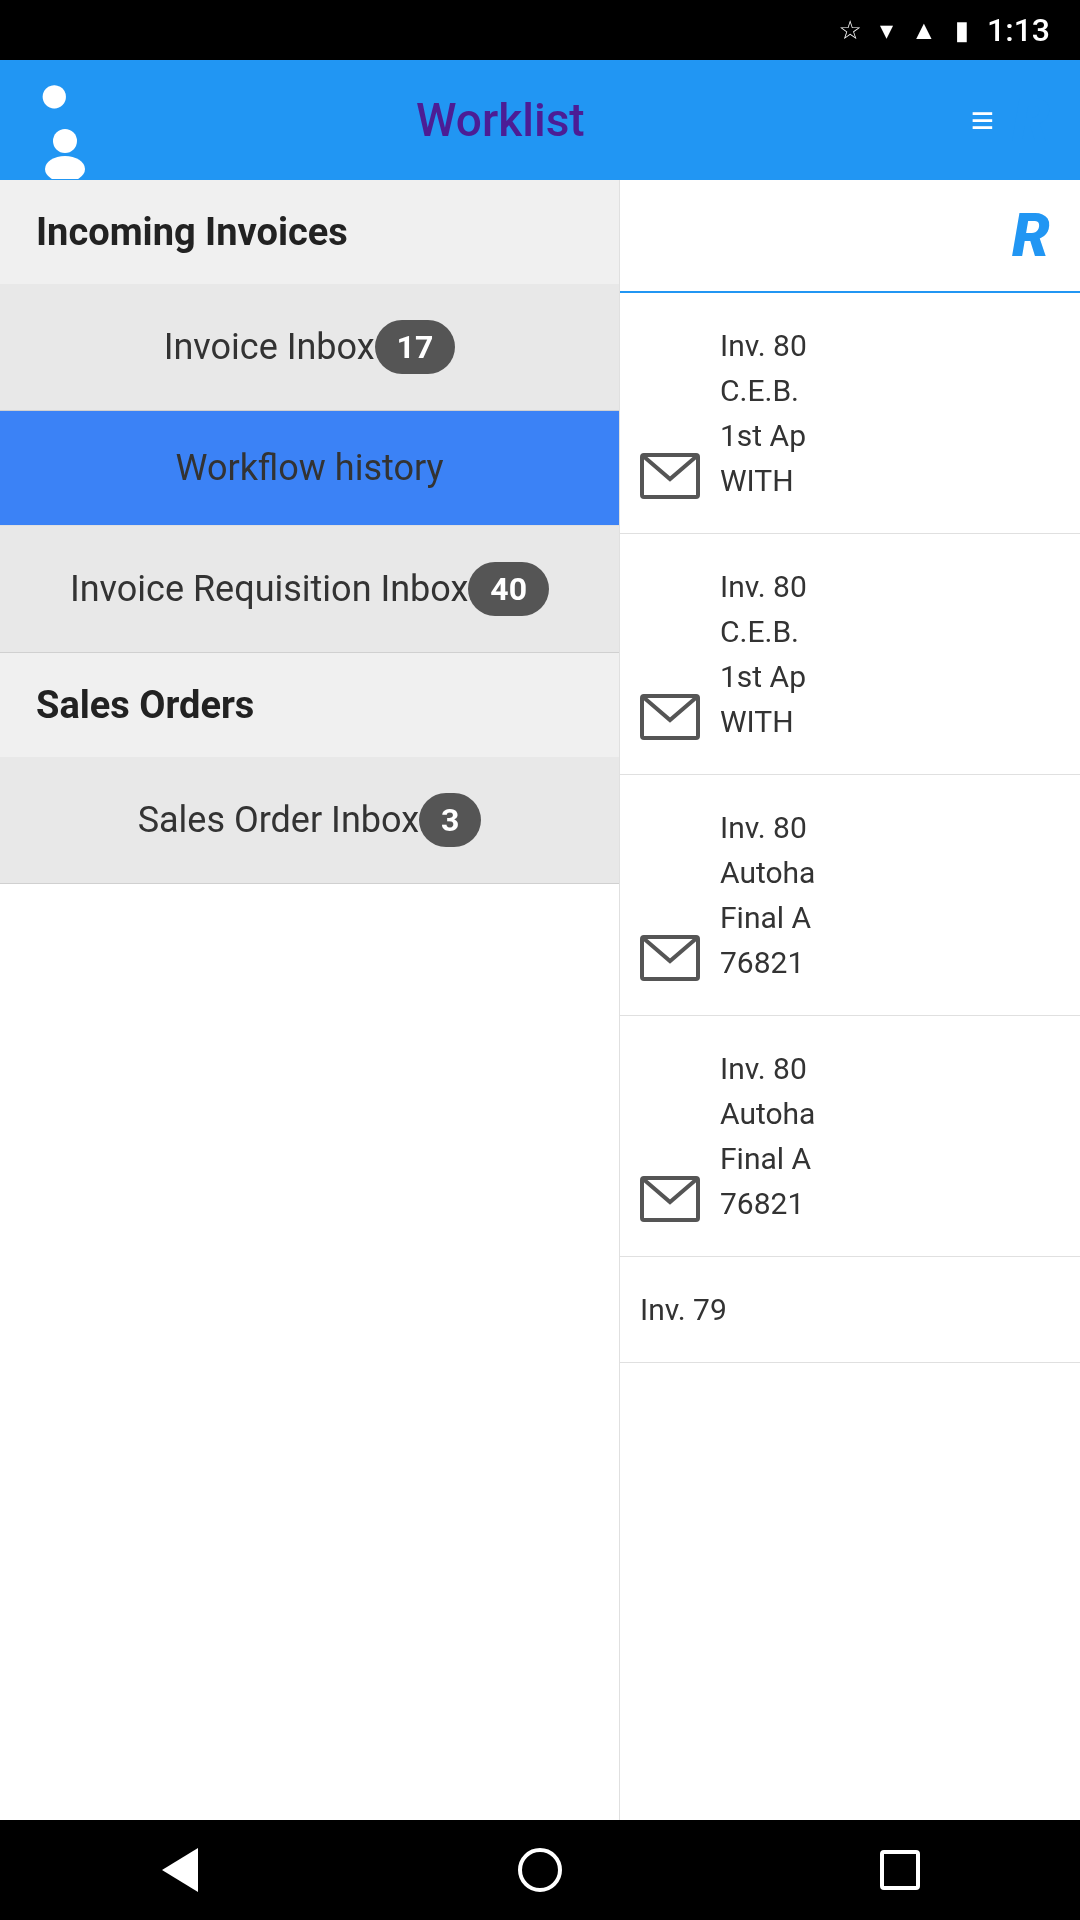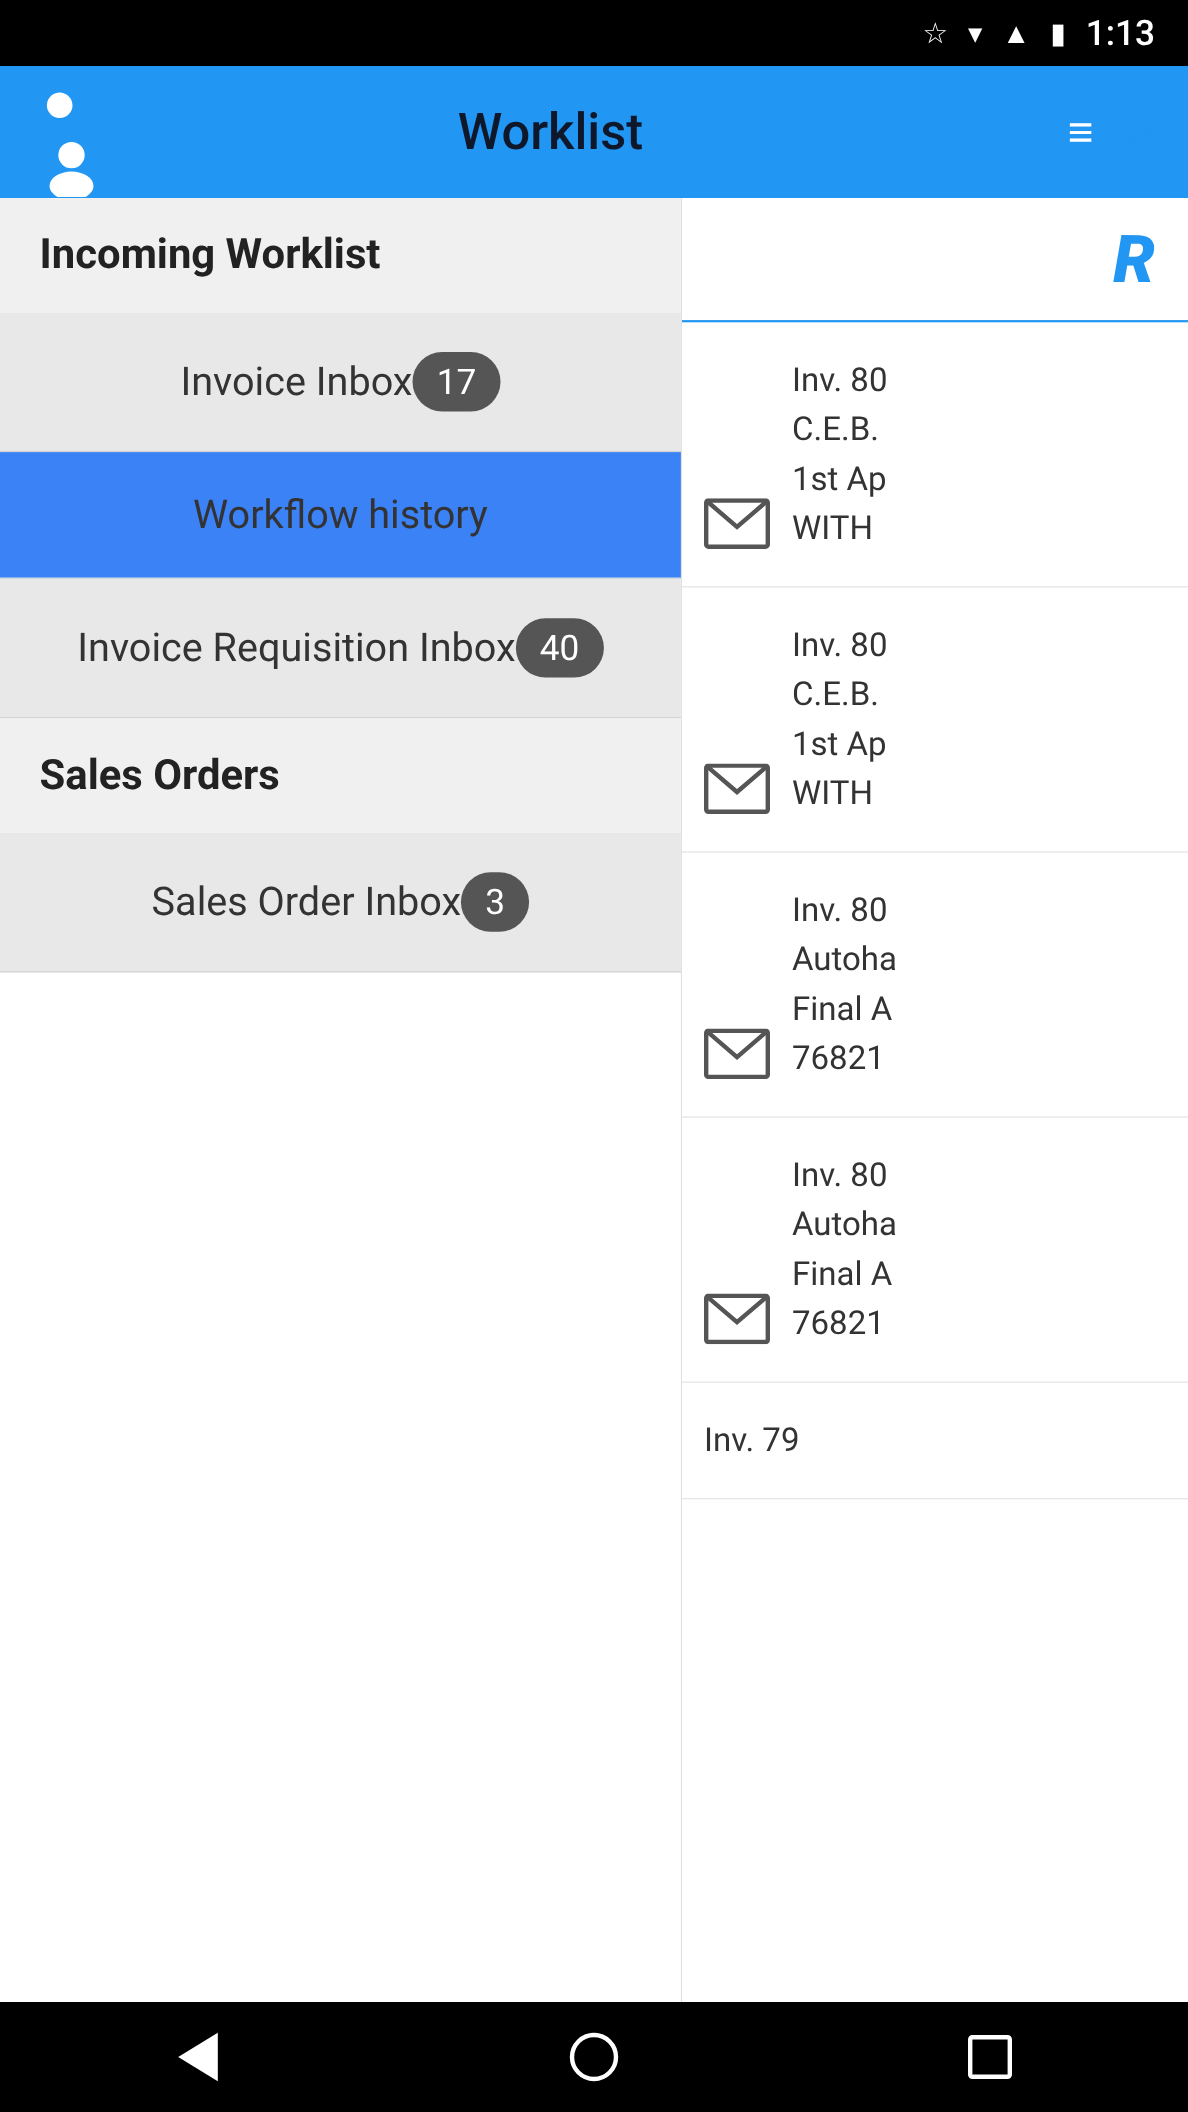--- a/index.html
+++ b/index.html
@@ -56,21 +56,21 @@
       align-items: center;
       justify-content: center;
     }
 
     .avatar-icon {
       color: #fff;
       font-size: 54px;
     }
 
     .header-title {
-      color: #0f172a;
+      color: #4c1d95;
       font-size: 46px;
       font-weight: 500;
       flex: 1;
       text-align: center;
       margin-left: -70px;
     }
 
     .header-right {
       display: flex;
       align-items: center;
@@ -125,21 +125,21 @@
       font-size: 36px;
       color: #333;
     }
 
     .badge {
       background: #555;
       color: #fff;
       border-radius: 30px;
       padding: 8px 22px;
       font-size: 32px;
-      font-weight: 400;
+      font-weight: 700;
       min-width: 60px;
       text-align: center;
     }
 
     
     .right-panel {
       flex: 1;
       background: #fff;
       overflow-y: auto;
     }
@@ -267,21 +267,21 @@
   <div class="header-right">
     <span class="menu-icon">≡</span>
     <span class="r-logo">R</span>
   </div>
 </div>
 
 <div class="main-content">
 
   <div class="sidebar">
 
-    <div class="section-header">Incoming Worklist</div>
+    <div class="section-header">Incoming Invoices</div>
 
     <div class="sidebar-item">
       <span class="sidebar-item-label">Invoice Inbox</span>
       <span class="badge">17</span>
     </div>
 
     <div class="sidebar-item white-bg">
       <span class="sidebar-item-label">Workflow history</span>
     </div>
 

